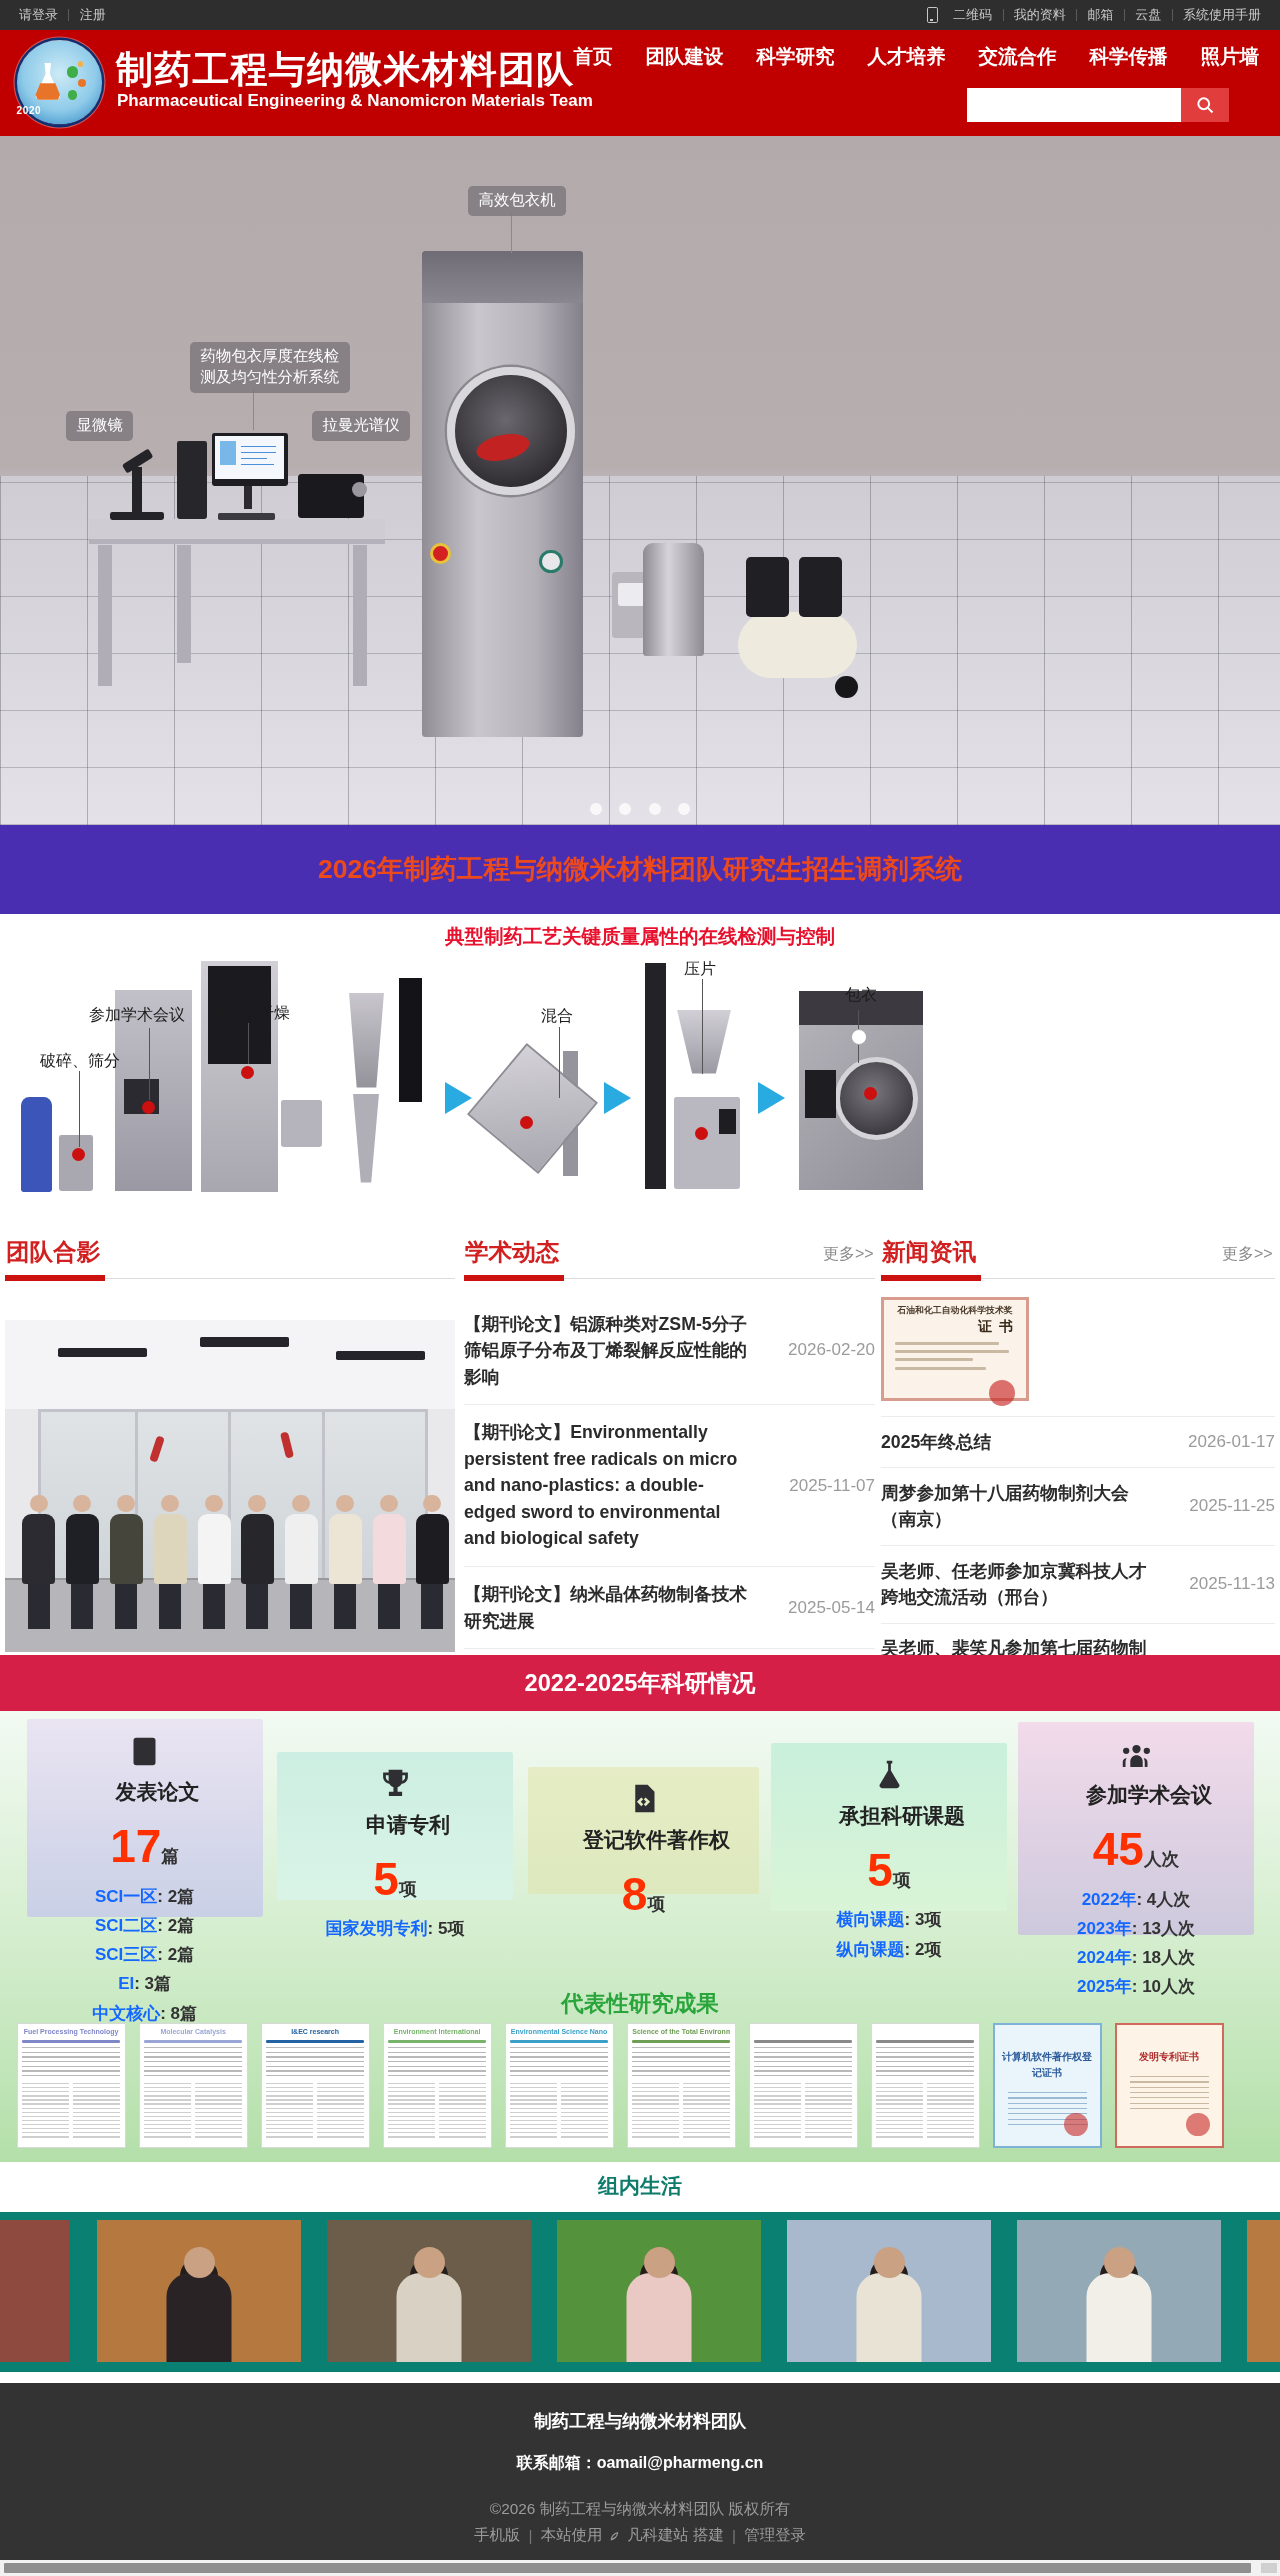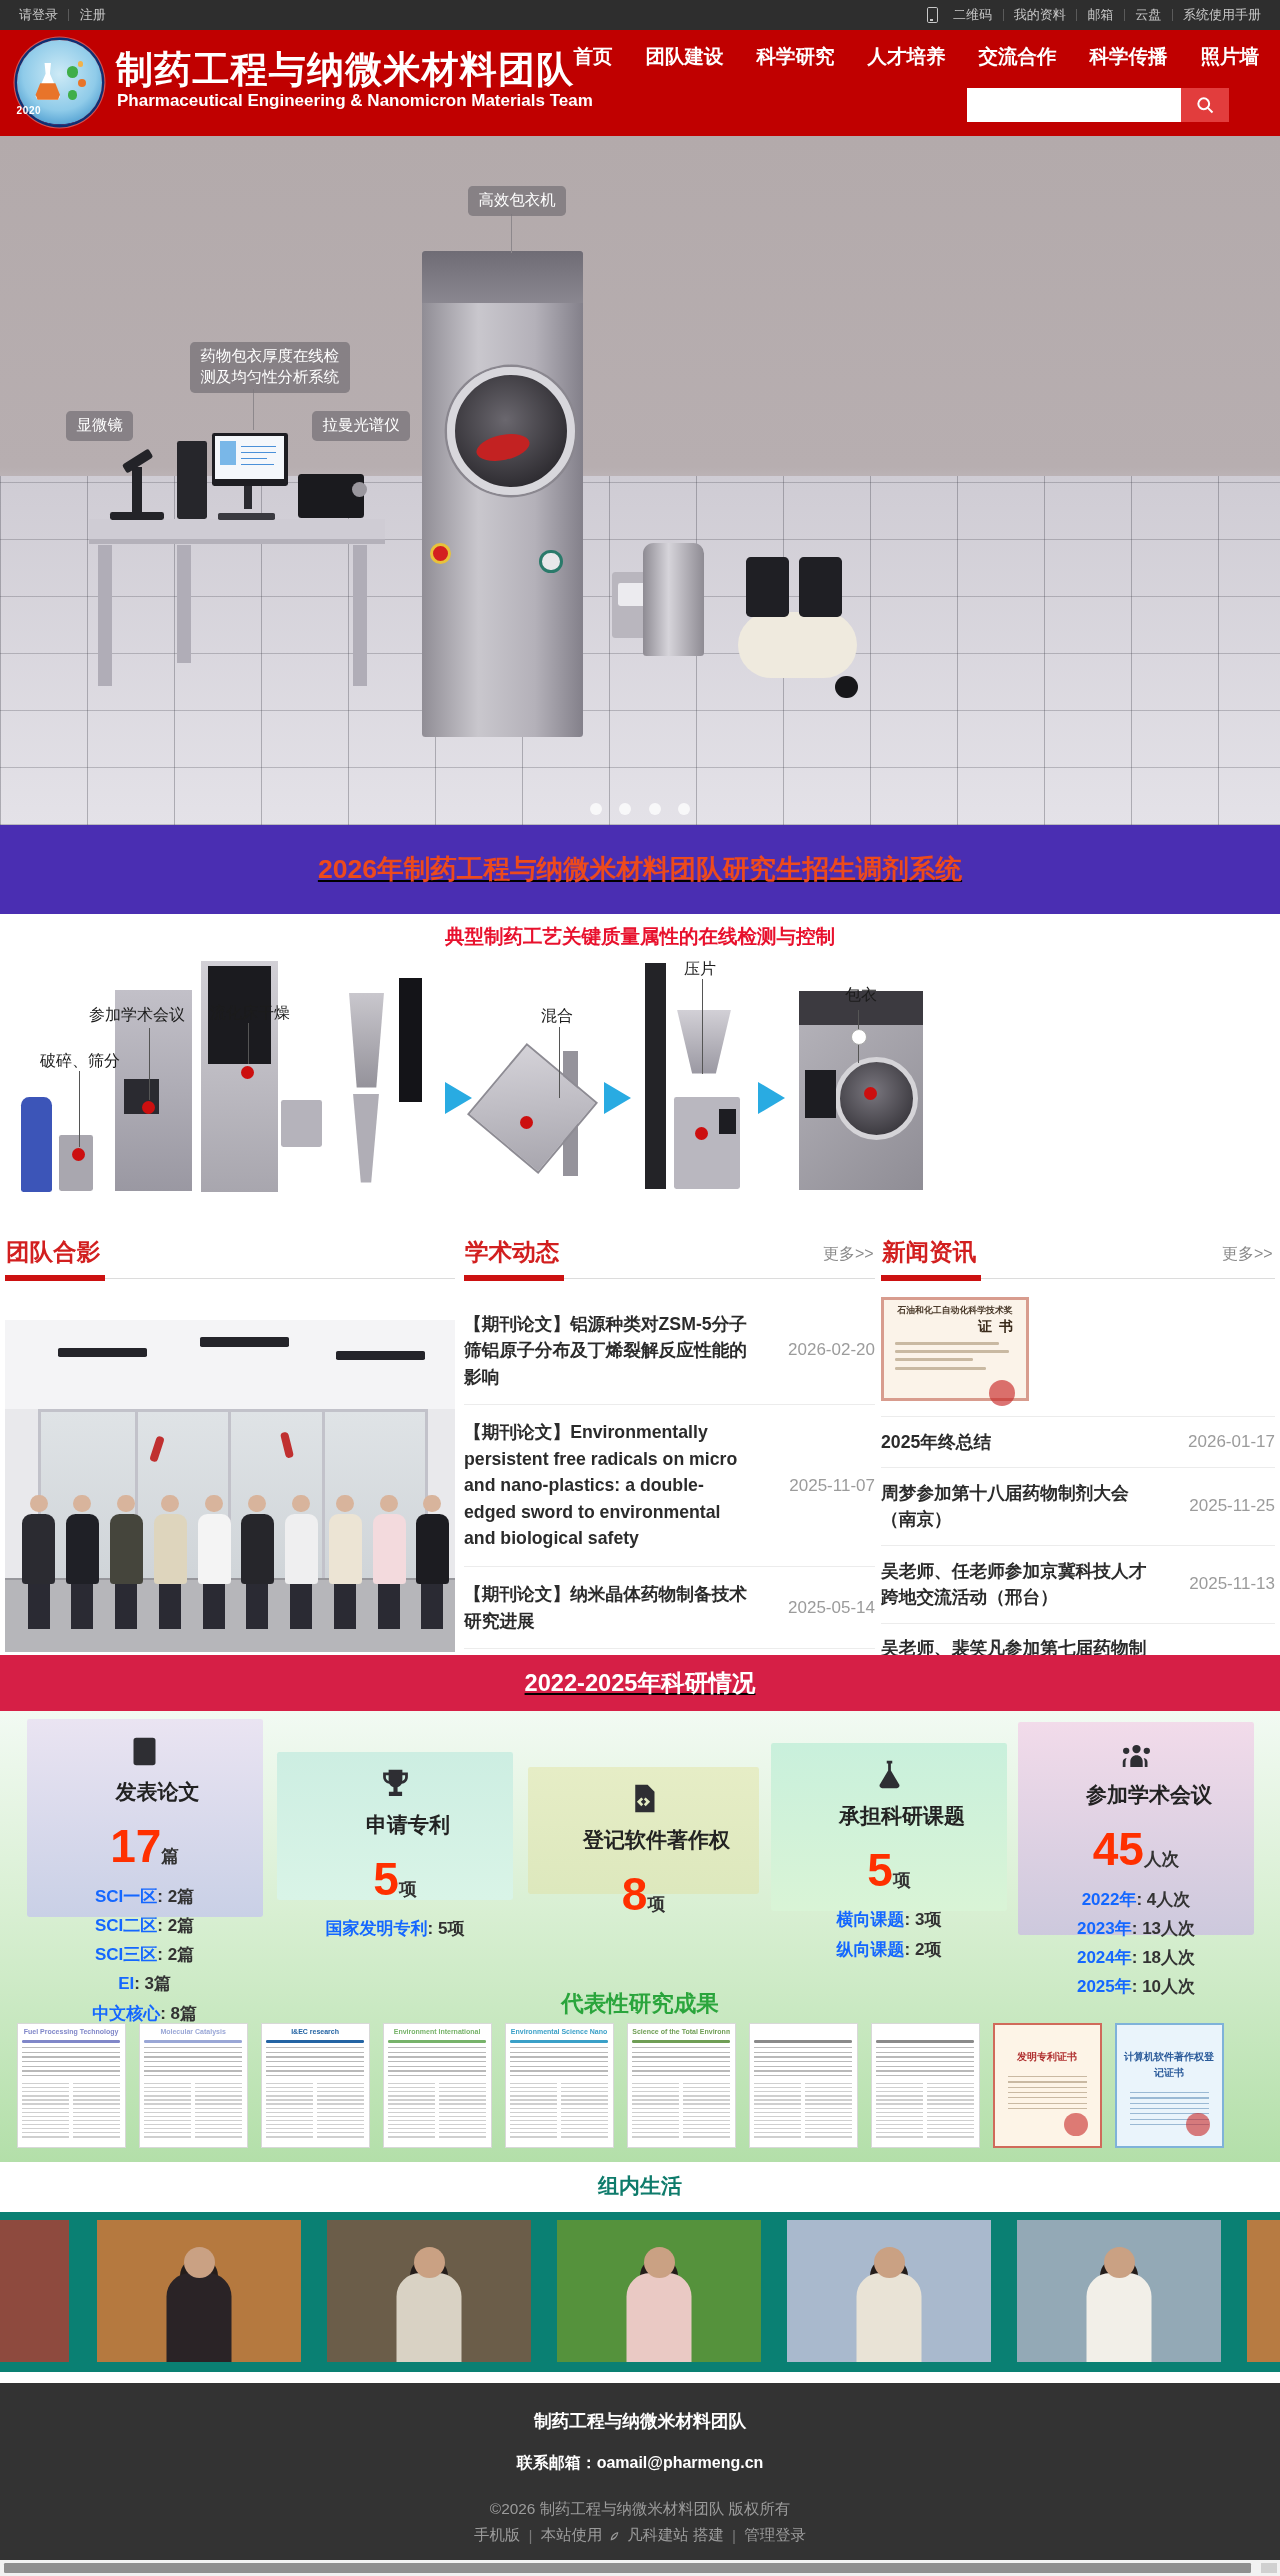--- a/index.html
+++ b/index.html
@@ -1,17 +1,17 @@
 <!DOCTYPE html>
 <html style="font-size:9.5px"><head>
 <meta charset="utf-8">
 <style>
   html,body{margin:0;padding:0;background:#fff;}
   body{width:1280px;font-family:"Liberation Sans","DejaVu Sans",sans-serif;-webkit-font-smoothing:antialiased;}
-  #page{position:relative;width:1280px;height:2576px;overflow:hidden;background:#7f1d1d;text-decoration:underline;}
+  #page{position:relative;width:1280px;height:2576px;overflow:hidden;background:#7f1d1d;}
   .abs{position:absolute;}
   
   .topbar{position:relative;height:29.6px;background:#2e2e2e;color:#c8c8c8;font-size:13px;}
   .topbar .left{position:absolute;left:8.3px;top:0;height:29.6px;display:flex;align-items:center;}
   .topbar .right{position:absolute;right:8.3px;top:0;height:29.6px;display:flex;align-items:center;}
   .tb-link{padding:0 10.6px;cursor:pointer;white-space:nowrap;}
   .tb-sep{width:0.6px;height:11.8px;background:#5a5a5a;}
   .phone-ico{width:8.3px;height:14px;border:1.2px solid #c8c8c8;border-radius:1.8px;margin-right:4.7px;position:relative;}
   .phone-ico::after{content:"";position:absolute;left:1.8px;bottom:1.2px;width:2.4px;height:1.2px;background:#c8c8c8;}
   
@@ -598,28 +598,28 @@
       </div>
       <div class="thumb">
         <div class="th-mast" style="color: rgb(138, 138, 138);"></div>
         <div class="th-bar" style="background: rgb(138, 138, 138);"></div>
           <div class="th-lines"></div>
           <div class="th-cols">
             <div></div>
             <div></div>
           </div>
       </div>
+      <div class="thumb cert-blue">
+        <div class="cert-big-label">计算机软件著作权登记证书</div>
+        <div class="cert-lines" style="background:repeating-linear-gradient(180deg,#9ab9d4 0 1.2px,transparent 1.2px 5.3px);"></div>
+          <div class="cert-seal2"></div>
+      </div>
       <div class="thumb cert-red">
         <div class="cert-big-label">发明专利证书</div>
         <div class="cert-lines"></div>
-          <div class="cert-seal2"></div>
-      </div>
-      <div class="thumb cert-blue">
-        <div class="cert-big-label">计算机软件著作权登记证书</div>
-        <div class="cert-lines" style="background:repeating-linear-gradient(180deg,#9ab9d4 0 1.2px,transparent 1.2px 5.3px);"></div>
           <div class="cert-seal2"></div>
       </div>
     </div>
   </div>
 
   <div class="gl-band">
     <div class="gl-title">组内生活</div>
   </div>
   <div class="gl-strip">
     <div class="glphoto" style="left: -135px; background: rgb(142, 74, 62);"></div>

